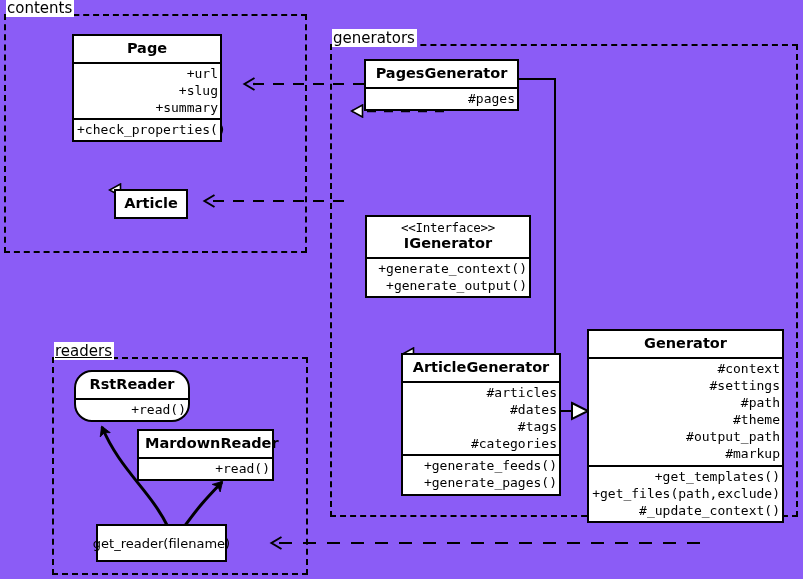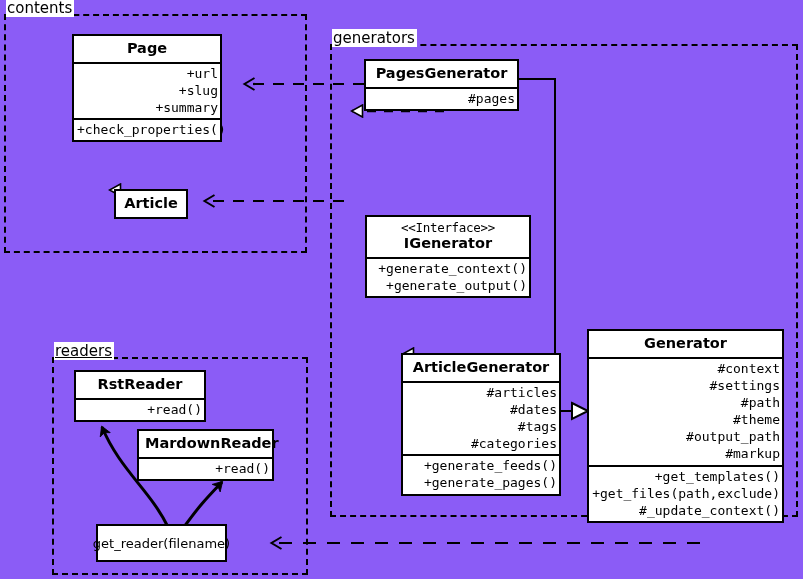--- a/index.html
+++ b/index.html
@@ -225,21 +225,21 @@
       <div class="uml-member">#output_path</div>
       <div class="uml-member">#markup</div>
     </div>
     <div class="uml-compartment">
       <div class="uml-member">+get_templates()</div>
       <div class="uml-member">+get_files(path,exclude)</div>
       <div class="uml-member">#_update_context()</div>
     </div>
   </div>
 
-  <div class="uml-class" style="left:74px; top:370px; width:132px;">
+  <div class="uml-class" style="left:74px; top:370px; width:116px;border-radius:18px;">
     <div class="uml-name">RstReader</div>
     <div class="uml-compartment">
       <div class="uml-member">+read()</div>
     </div>
   </div>
 
   <div class="uml-class" style="left:137px; top:429px; width:137px;">
     <div class="uml-name">MardownReader</div>
     <div class="uml-compartment">
       <div class="uml-member">+read()</div>

